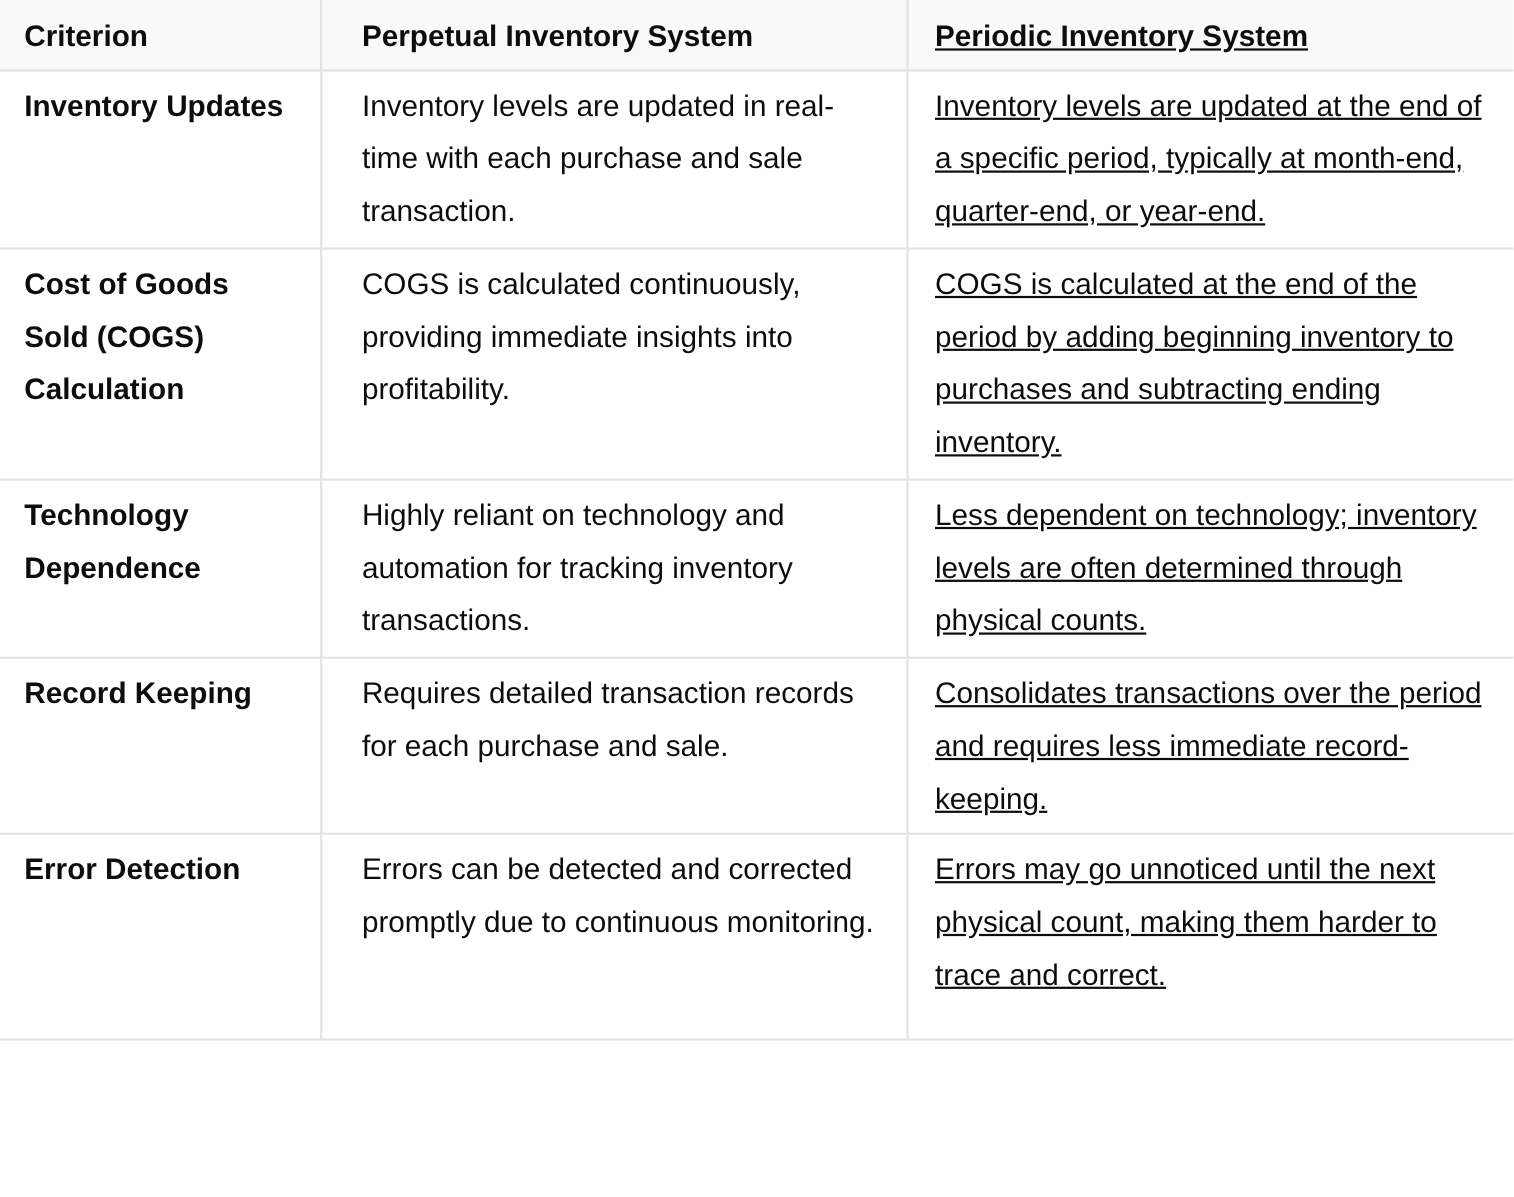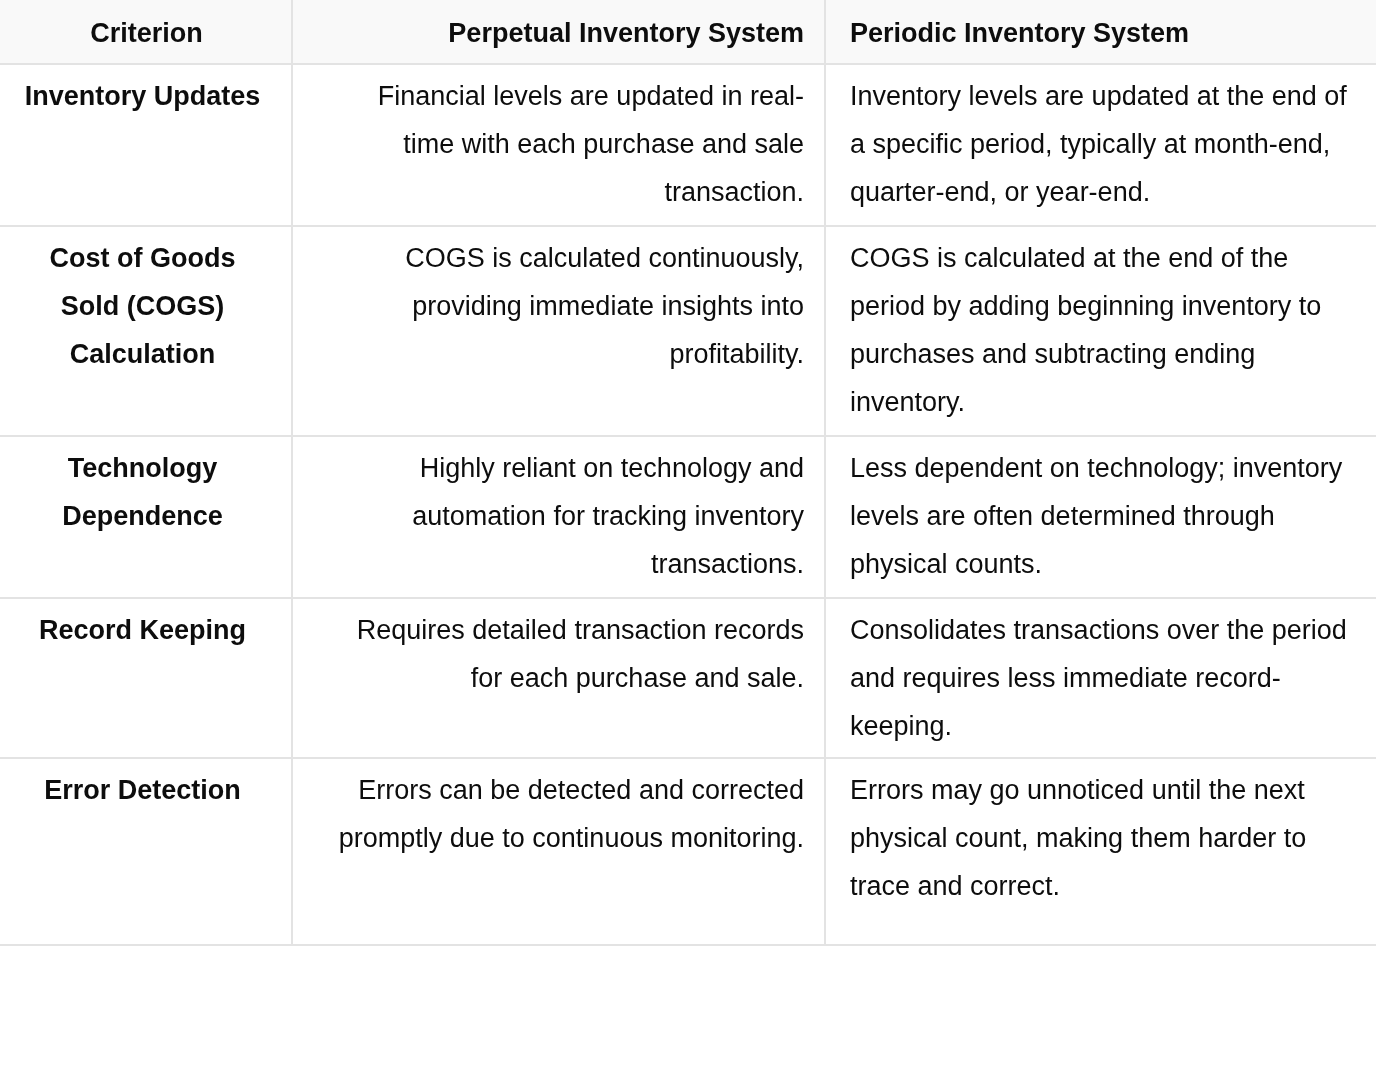--- a/index.html
+++ b/index.html
@@ -4,25 +4,25 @@
 <style>
   html, body { margin: 0; padding: 0; background: #ffffff; }
   body { width: 1376px; height: 1088px; overflow: hidden; font-family: "Liberation Sans", sans-serif; color: #0d0d0d; }
   table { border-collapse: collapse; width: 1376px; table-layout: fixed; }
   col.c1 { width: 292px; }
   col.c2 { width: 533px; }
   col.c3 { width: 551px; }
   th, td { border: 2px solid #e3e3e3; vertical-align: top; text-align: left; font-size: 27px; line-height: 48px; }
   th { background: #f9f9f9; font-weight: bold; height: 63px; padding: 9px 20px 6px 20px; line-height: 48px; box-sizing: border-box; }
   td { padding: 7px 20px 7px 24px; }
-  th:first-child, td:first-child { border-left: none; padding-left: 22px; text-align: center; }
-  th:last-child, td:last-child { border-right: none; }
+  th:first-child, td:first-child { border-left: none; padding-left: 22px; }
+  th:last-child, td:last-child { border-right: none; text-decoration: underline; }
   th { border-top: none; }
   td.crit { font-weight: bold; padding-right: 28px; }
-  th.h2, td.c2 { padding-left: 36px; text-align: right; }
+  th.h2, td.c2 { padding-left: 36px; }
   th.h3, td.c3 { padding-left: 24px; padding-right: 24px; }
 </style>
 </head>
 <body>
 
 <table>
   <colgroup>
       <col class="c1">
       <col class="c2">
       <col class="c3">
@@ -30,21 +30,21 @@
   <thead>
     <tr>
       <th>Criterion</th>
       <th class="h2">Perpetual Inventory System</th>
       <th class="h3">Periodic Inventory System</th>
     </tr>
   </thead>
   <tbody>
     <tr style="height:162px">
       <td class="crit">Inventory Updates</td>
-      <td class="c2">Financial levels are updated in real-time with each purchase and sale transaction.</td>
+      <td class="c2">Inventory levels are updated in real-time with each purchase and sale transaction.</td>
       <td class="c3">Inventory levels are updated at the end of a specific period, typically at month-end, quarter-end, or year-end.</td>
     </tr>
     <tr style="height:210px">
       <td class="crit">Cost of Goods Sold (COGS) Calculation</td>
       <td class="c2">COGS is calculated continuously, providing immediate insights into profitability.</td>
       <td class="c3">COGS is calculated at the end of the period by adding beginning inventory to purchases and subtracting ending inventory.</td>
     </tr>
     <tr style="height:162px">
       <td class="crit">Technology Dependence</td>
       <td class="c2">Highly reliant on technology and automation for tracking inventory transactions.</td>

